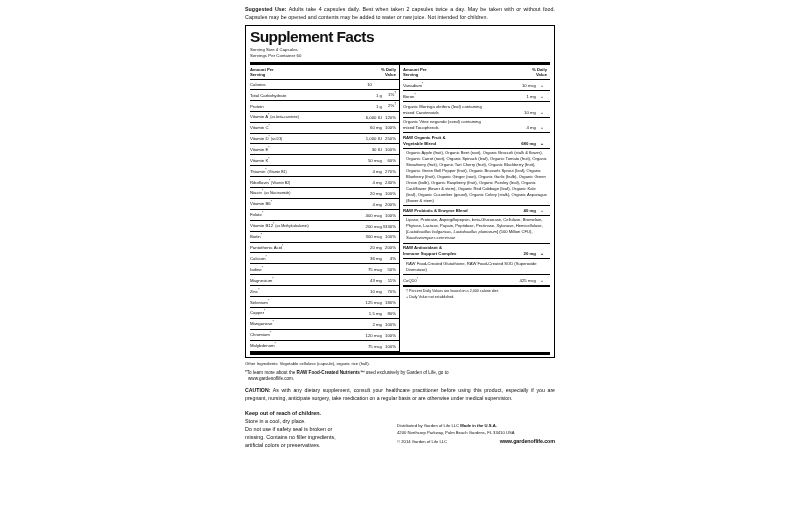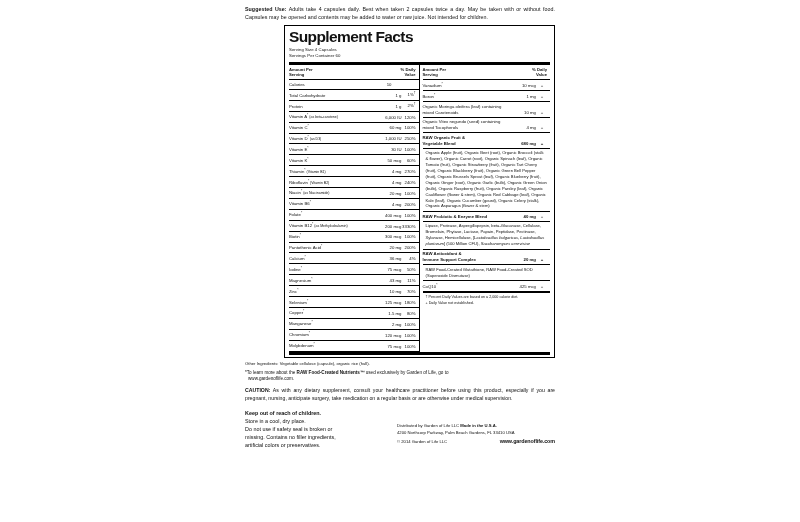--- a/index.html
+++ b/index.html
@@ -26,21 +26,20 @@
     margin-bottom: 4px;
     letter-spacing: 0.01em;
   }
   .suggested b { font-weight: bold; }
 
   
   .panel {
     border: 1.4px solid #000;
     padding: 3px 4px 2px 4px;
     background: #fff;
-    margin-left: 39px;
   }
   .sf-title {
     font-family: "Liberation Sans", sans-serif;
     font-weight: bold;
     font-size: 15.5px;
     letter-spacing: -0.6px;
     line-height: 1.05;
     margin-bottom: 1.5px;
   }
   .serving-line {

